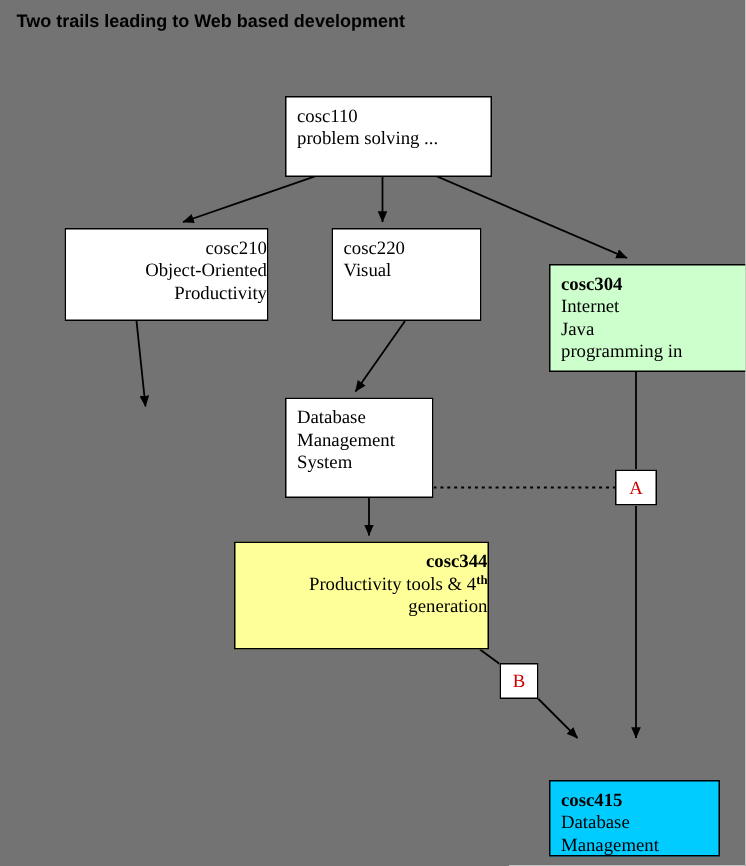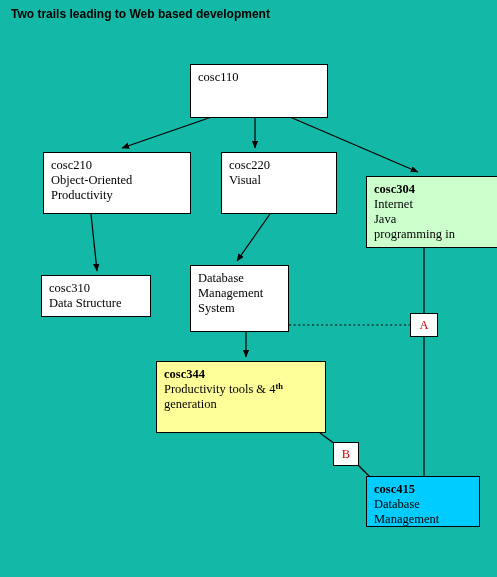--- a/index.html
+++ b/index.html
@@ -54,21 +54,21 @@
     white-space: nowrap;
   }
   .node .code {
     display: block;
     white-space: nowrap;
   }
   .node.accent .code {
     font-weight: bold;
   }
   .node.green  { background: #ccffcc; }
-  .node.yellow { background: #ffff99; }
+  .node.yellow { background: #ffff99; text-align: right; }
   .node.blue   { background: #00ccff; }
 
   sup {
     font-size: 8.5px;
     line-height: 0;
     vertical-align: 0.42em;
     font-weight: bold;
   }
 
   .connector {
@@ -82,21 +82,21 @@
     line-height: 1;
     display: flex;
     align-items: center;
     justify-content: center;
     text-align: center;
   }
 </style>
 </head>
 <body>
 
-<div id="canvas" style="background: #14b8a6;">
+<div id="canvas" style="background: #737373;">
 
   <div class="title">Two trails leading to Web based development</div>
 
   <svg id="diagram-svg" viewBox="0 0 497 577" xmlns="http://www.w3.org/2000/svg">
     <defs>
       <marker id="arrowhead" markerWidth="9" markerHeight="9" refX="7.2" refY="3.2" orient="auto" markerUnits="userSpaceOnUse">
         <path d="M0,0 L7.6,3.2 L0,6.4 z" fill="#000000"></path>
       </marker>
     </defs>
 
@@ -121,58 +121,55 @@
       <line x1="424" y1="337" x2="424" y2="492" marker-end="url(#arrowhead)"></line>
 
       <line x1="320" y1="433" x2="335" y2="444"></line>
 
       <line x1="357" y1="464" x2="385" y2="492" marker-end="url(#arrowhead)"></line>
     </g>
   </svg>
 
   <div class="node" id="node-cosc110" style="left: 190px; top: 64px; width: 138px; height: 54px; background: rgb(255, 255, 255);">
     <span class="code">cosc110</span>
+    <span class="line">problem solving ...</span>
   </div>
 
-  <div class="node" id="node-cosc210" style="left: 43px; top: 152px; width: 148px; height: 62px; background: rgb(255, 255, 255);">
+  <div class="node" id="node-cosc210" style="left: 43px; top: 152px; width: 136px; height: 62px; background: rgb(255, 255, 255); text-align: right;">
     <span class="code">cosc210</span>
     <span class="line">Object-Oriented</span>
     <span class="line">Productivity</span>
   </div>
 
-  <div class="node" id="node-cosc220" style="left: 221px; top: 152px; width: 116px; height: 62px; background: rgb(255, 255, 255);">
+  <div class="node" id="node-cosc220" style="left: 221px; top: 152px; width: 100px; height: 62px; background: rgb(255, 255, 255);">
     <span class="code">cosc220</span>
     <span class="line">Visual</span>
   </div>
 
   <div class="node accent green" id="node-cosc304" style="left: 366px; top: 176px; width: 136px; height: 72px; background: rgb(204, 255, 204);">
     <span class="code">cosc304</span>
     <span class="line">Internet</span>
     <span class="line">Java</span>
     <span class="line">programming in</span>
   </div>
 
-  <div class="node" id="node-cosc310" style="left: 41px; top: 275px; width: 110px; height: 42px; background: rgb(255, 255, 255);">
-    <span class="code">cosc310</span>
-    <span class="line">Data Structure</span>
-  </div>
 
   <div class="node" id="node-cosc341" style="left: 190px; top: 265px; width: 99px; height: 67px; background: rgb(255, 255, 255);">
     <span class="line">Database</span>
     <span class="line">Management</span>
     <span class="line">System</span>
   </div>
 
   <div class="node accent yellow" id="node-cosc344" style="left: 156px; top: 361px; width: 170px; height: 72px; background: rgb(255, 255, 153);">
     <span class="code">cosc344</span>
     <span class="line">Productivity tools &amp; 4<sup>th</sup></span>
     <span class="line">generation</span>
   </div>
 
-  <div class="node accent blue" id="node-cosc415" style="left: 366px; top: 476px; width: 114px; height: 51px; background: rgb(0, 204, 255);">
+  <div class="node accent blue" id="node-cosc415" style="left: 366px; top: 520px; width: 114px; height: 51px; background: rgb(0, 204, 255);">
     <span class="code">cosc415</span>
     <span class="line">Database</span>
     <span class="line">Management</span>
     <span class="line">System</span>
   </div>
 
   <div class="connector" id="connector-A" style="left: 410px; top: 313px; width: 28px; height: 24px; color: rgb(204, 0, 0);">A</div>
 
   <div class="connector" id="connector-B" style="left: 333px; top: 442px; width: 26px; height: 24px; color: rgb(204, 0, 0);">B</div>
 

